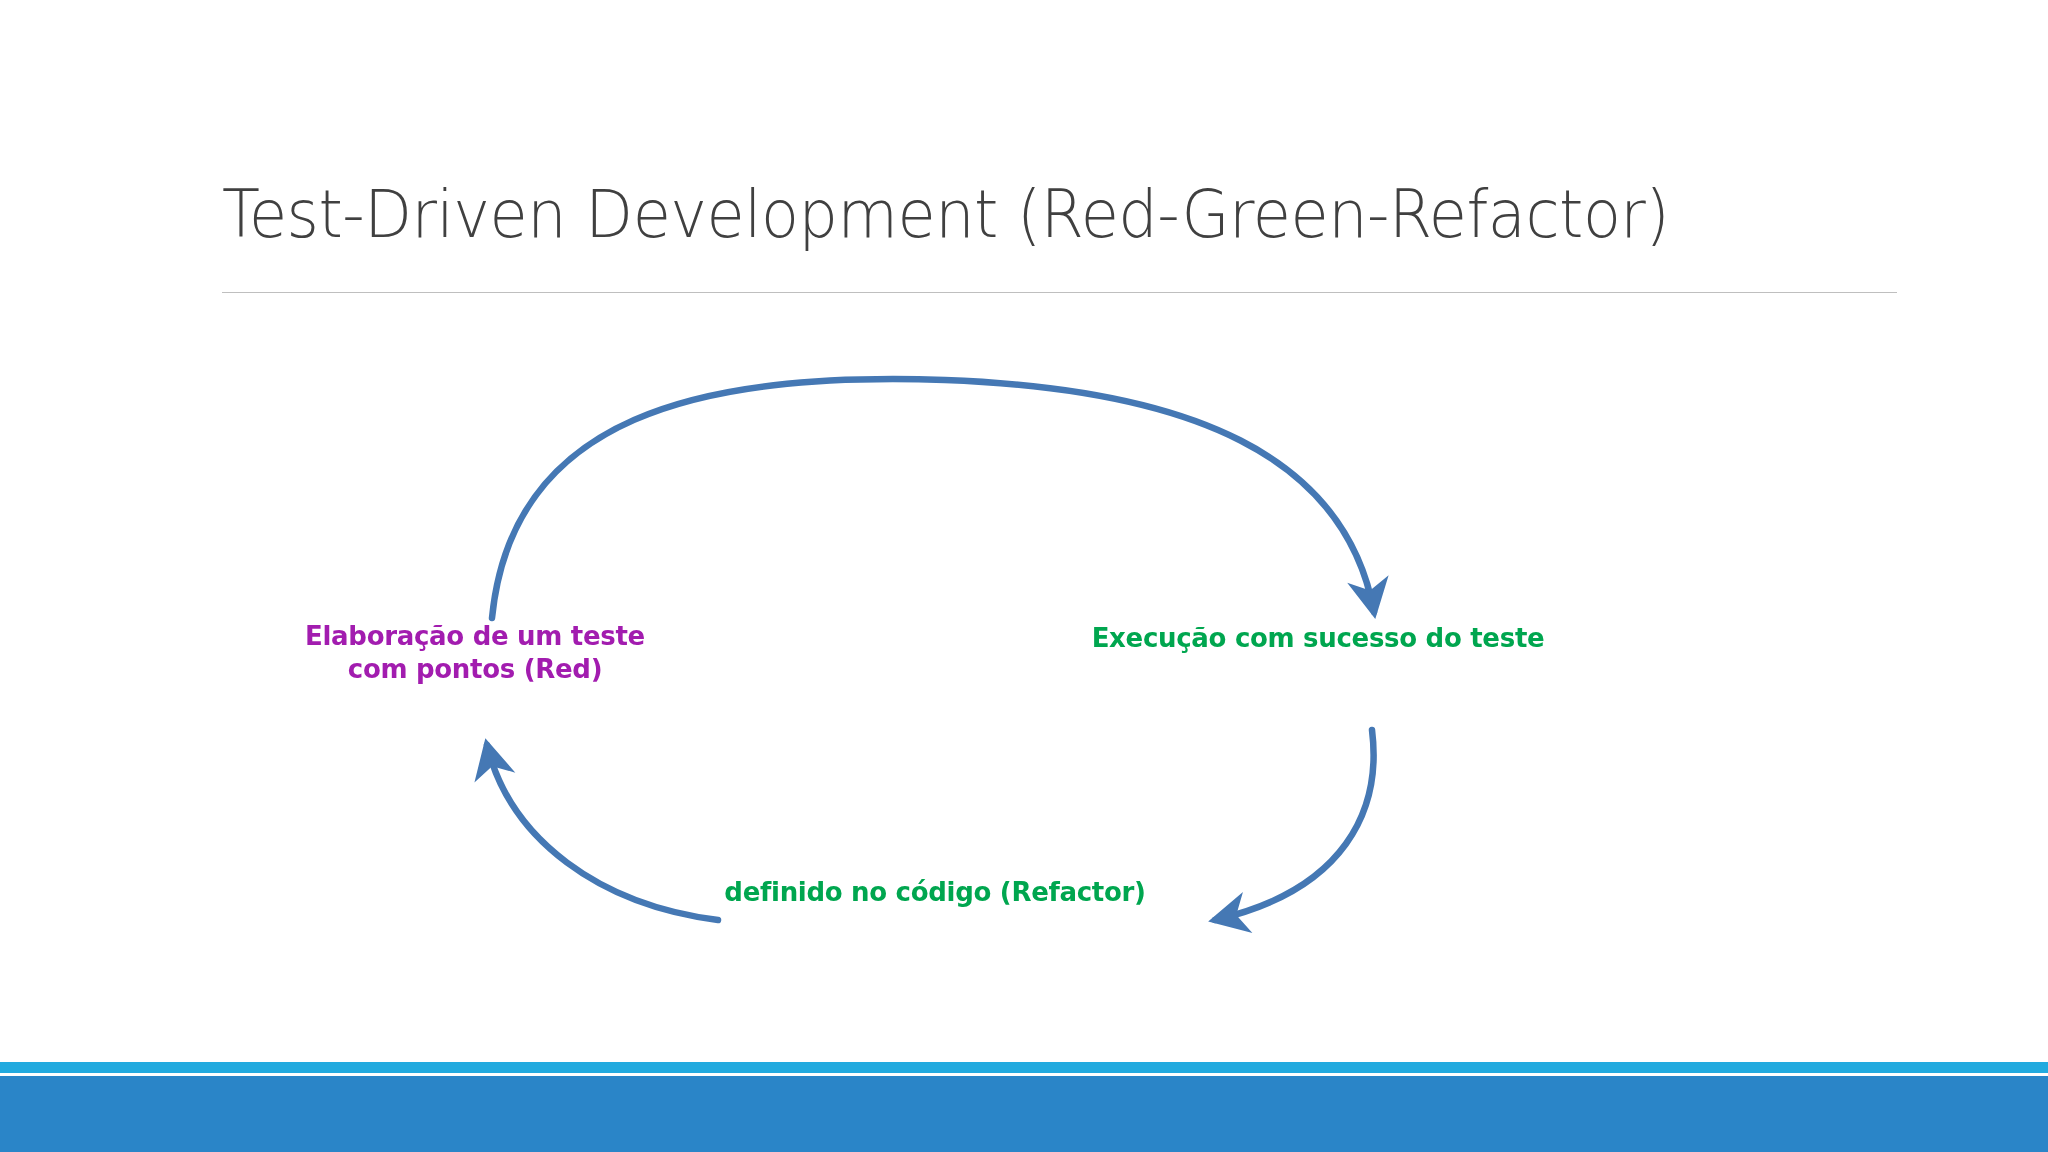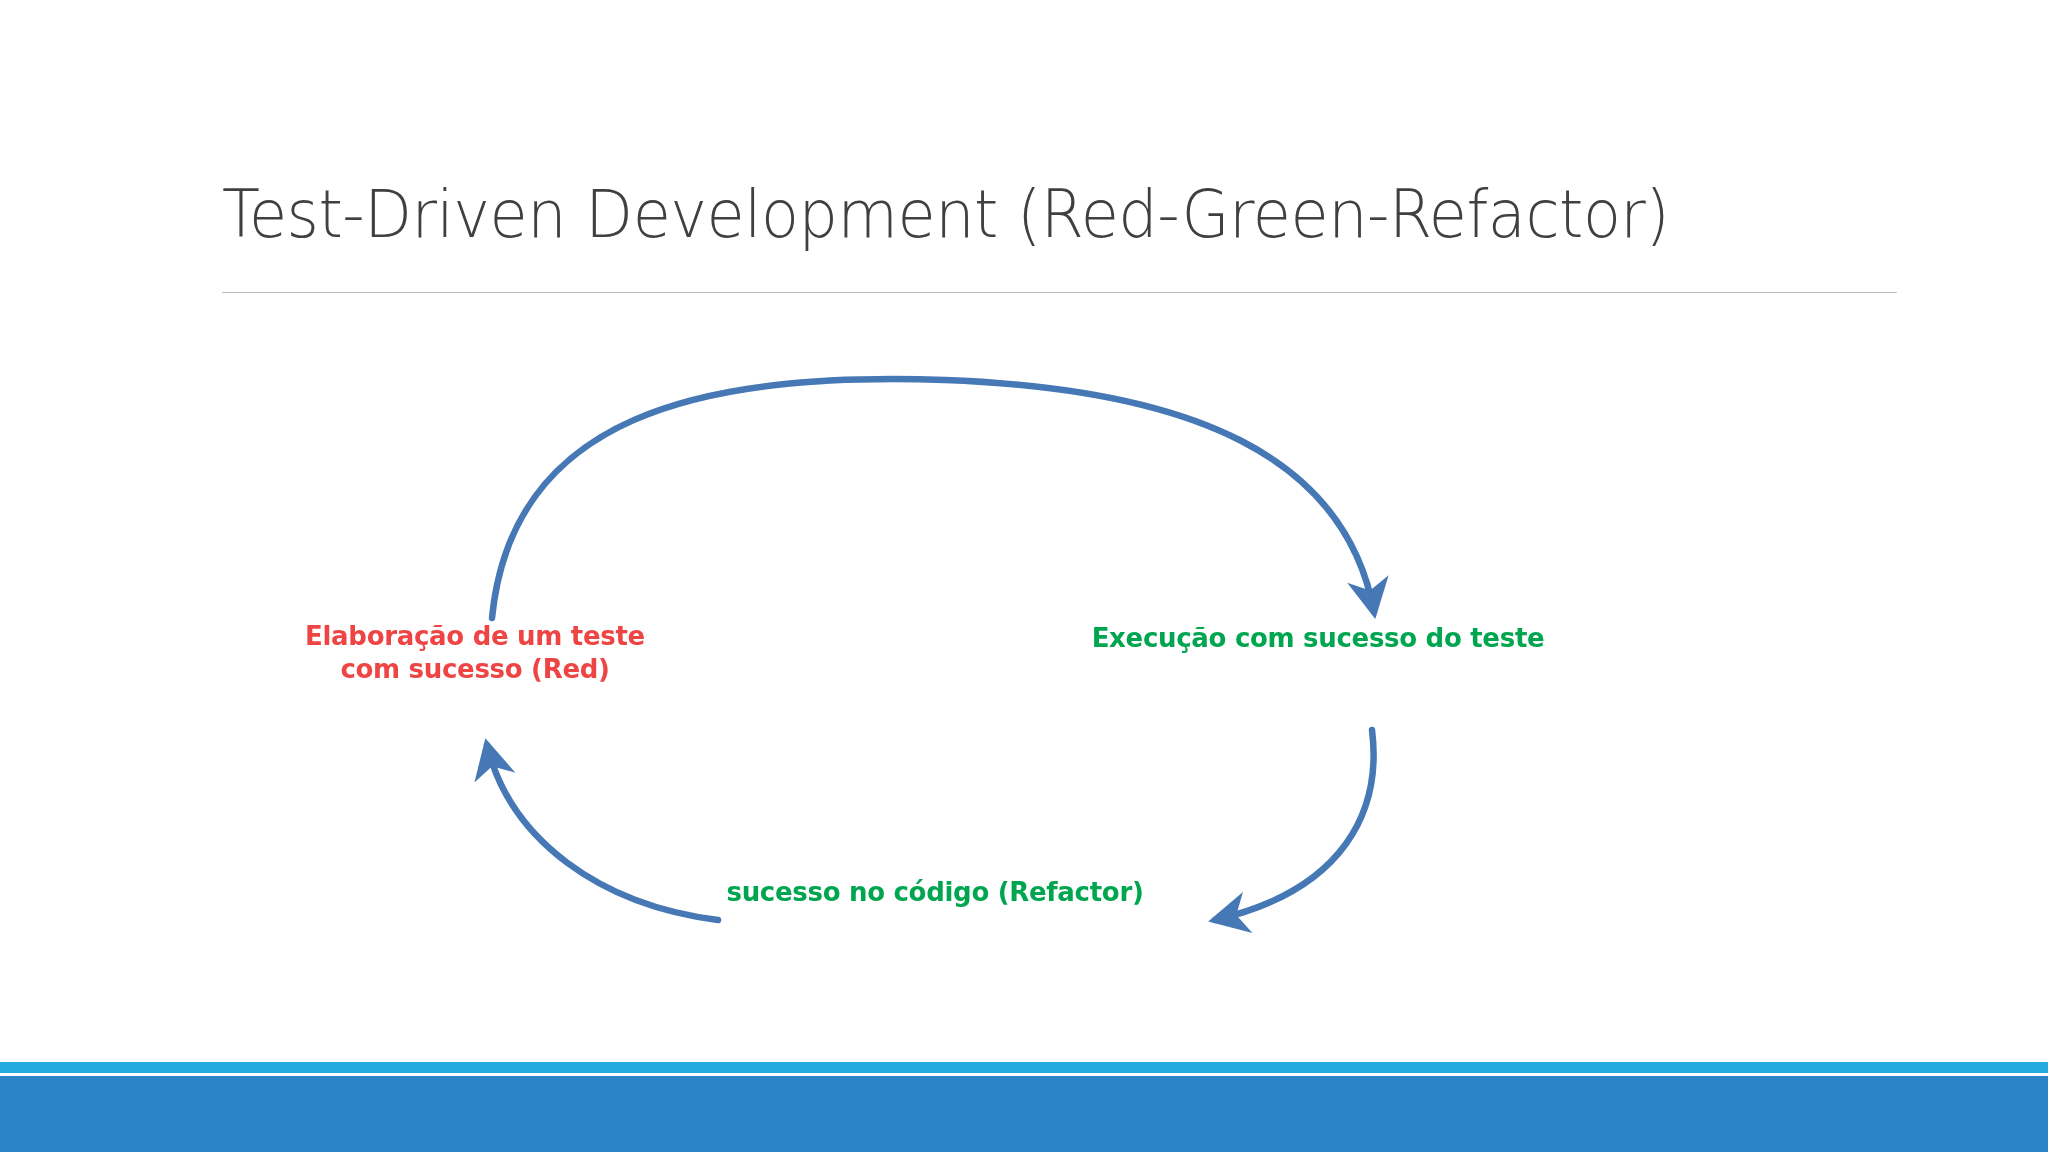--- a/index.html
+++ b/index.html
@@ -145,31 +145,31 @@
         </marker>
       </defs>
 
       <path d="M 492 618 C 512 415 700 372 945 380 C 1190 389 1345 455 1374 612" fill="none" stroke="#4578B4" stroke-width="6.5" stroke-linecap="round" marker-end="url(#ah)"></path>
 
       <path d="M 1372 730 C 1382 810 1345 890 1215 920" fill="none" stroke="#4578B4" stroke-width="6.5" stroke-linecap="round" marker-end="url(#ah)"></path>
 
       <path d="M 718 920 C 600 905 510 840 487 745" fill="none" stroke="#4578B4" stroke-width="6.5" stroke-linecap="round" marker-end="url(#ah)"></path>
     </svg>
 
-    <div id="label-red" class="cycle-label" style="color: #ef4444;">
+    <div id="label-red" class="cycle-label" style="color: #a21caf;">
       <span class="line">Elaboração de um teste</span>
-      <span class="line">com sucesso (Red)</span>
+      <span class="line">com pontos (Red)</span>
     </div>
 
     <div id="label-green" class="cycle-label" style="color: rgb(0, 166, 79);">
       <span class="line">Execução com sucesso do teste</span>
     </div>
 
     <div id="label-refactor" class="cycle-label" style="color: rgb(0, 166, 79);">
-      <span class="line">sucesso no código (Refactor)</span>
+      <span class="line">definido no código (Refactor)</span>
     </div>
   </div>
 
   <div id="bottom-strip-light" style="background: rgb(34, 170, 223);"></div>
   <div id="bottom-strip-gap"></div>
   <div id="bottom-bar" style="background: rgb(42, 133, 200);"></div>
 
 </div>
 
 </body></html>

